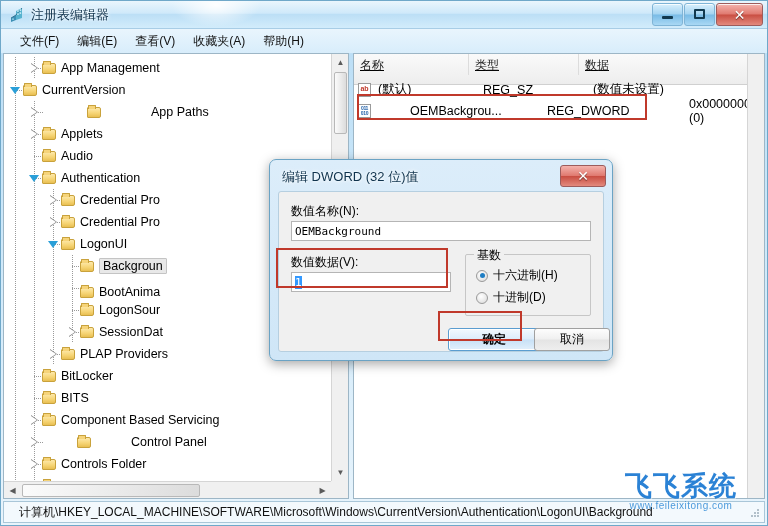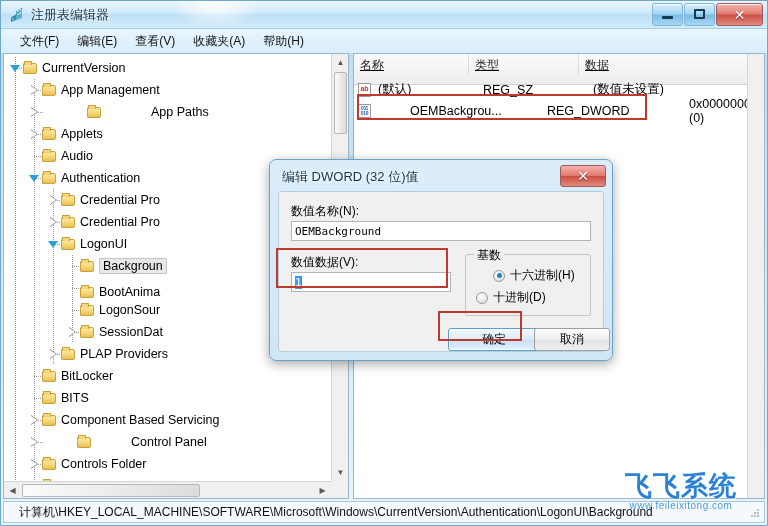--- a/index.html
+++ b/index.html
@@ -318,39 +318,39 @@
     <div class="menuitem">帮助(H)</div>
   </div>
 
   <div class="pane-wrap">
 
     <div class="tree-pane">
       <div class="tree-scroll">
         <div class="tree" id="tree-root">
             <div class="trow">
               <span class="guide" style="left: 11px;"></span>
+              <span class="guide" style="left: 30px;"></span>
+              <span class="elbow" style="left: 30px; width: 9px;"></span>
+              <span class="tw" style="margin-left: 25px;">
+                <span class="twist collapsed"></span>
+                <span class="folder">
+                  <i></i>
+                </span>
+                <span class="tlabel">App Management</span>
+              </span>
+            </div>
+            <div class="trow">
+              <span class="guide" style="left: 11px;"></span>
               <span class="elbow" style="left: 11px; width: 9px;"></span>
               <span class="tw" style="margin-left: 6px;">
                 <span class="twist expanded"></span>
                 <span class="folder">
                   <i></i>
                 </span>
                 <span class="tlabel">CurrentVersion</span>
-              </span>
-            </div>
-            <div class="trow">
-              <span class="guide" style="left: 11px;"></span>
-              <span class="guide" style="left: 30px;"></span>
-              <span class="elbow" style="left: 30px; width: 9px;"></span>
-              <span class="tw" style="margin-left: 25px;">
-                <span class="twist collapsed"></span>
-                <span class="folder">
-                  <i></i>
-                </span>
-                <span class="tlabel">App Management</span>
               </span>
             </div>
             <div class="trow">
               <span class="guide" style="left: 11px;"></span>
               <span class="guide" style="left: 30px;"></span>
               <span class="elbow" style="left: 30px; width: 9px;"></span>
               <span class="tw" style="margin-left: 25px; gap: 45px;">
                 <span class="twist collapsed"></span>
                 <span class="folder">
                   <i></i>
@@ -635,31 +635,31 @@
         <span>OEMBackground</span>
       </div>
 
       <div class="fld-label" style="left:12px;top:62px;">数值数据(V):</div>
       <div class="textbox" style="left:12px;top:80px;width:160px;height:20px;">
         <span class="sel-text">1</span>
       </div>
 
       <div class="groupbox" style="left:186px;top:62px;width:126px;height:62px;">
         <span class="gb-title">基数</span>
-        <div class="radio on" style="left:27px;top:12px;text-align:center;">
+        <div class="radio on" style="left:10px;top:12px;text-align:center;">
           <span class="rdot"></span>
           <span>十六进制(H)</span>
         </div>
         <div class="radio" style="left:10px;top:34px;justify-content:flex-end;">
           <span class="rdot"></span>
           <span>十进制(D)</span>
         </div>
       </div>
 
-      <div class="btn default" style="left:169px;top:136px;width:92px;">确定</div>
+      <div class="btn default" style="left:169px;top:136px;width:92px;font-weight:bold;">确定</div>
       <div class="btn" style="left:255px;top:136px;width:76px;">取消</div>
     </div>
   </div>
 
   <div class="annot" style="left:275px;top:247px;width:172px;height:40px;"></div>
   <div class="annot" style="left:437px;top:310px;width:84px;height:30px;"></div>
 
   <div class="statusbar">
     <span>计算机\HKEY_LOCAL_MACHINE\SOFTWARE\Microsoft\Windows\CurrentVersion\Authentication\LogonUI\Background</span>
     <svg class="status-grip" viewBox="0 0 12 12">

